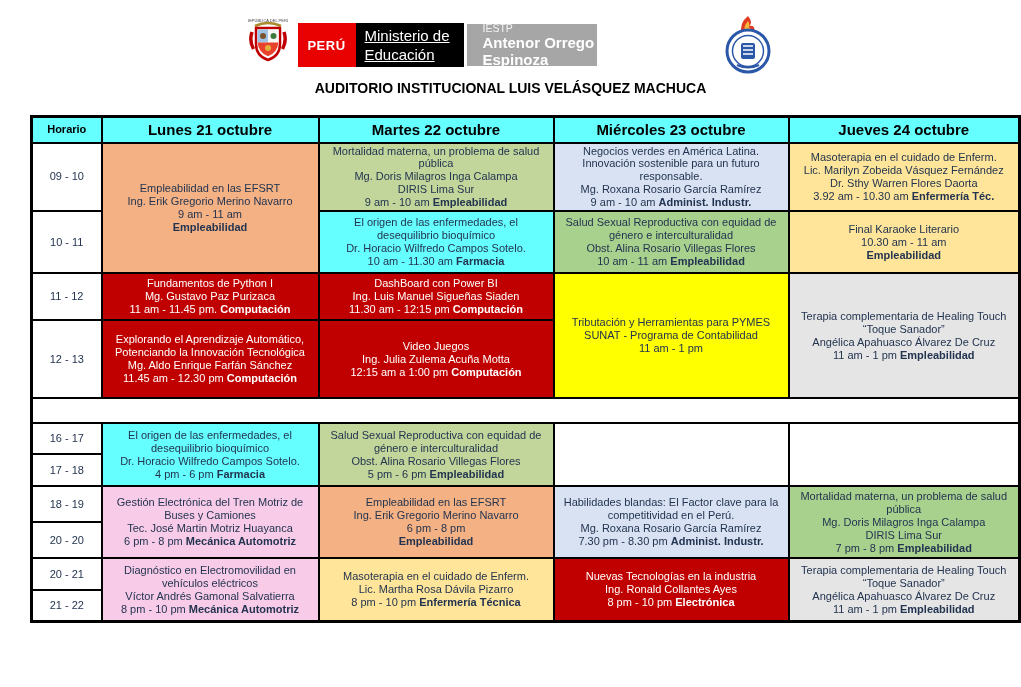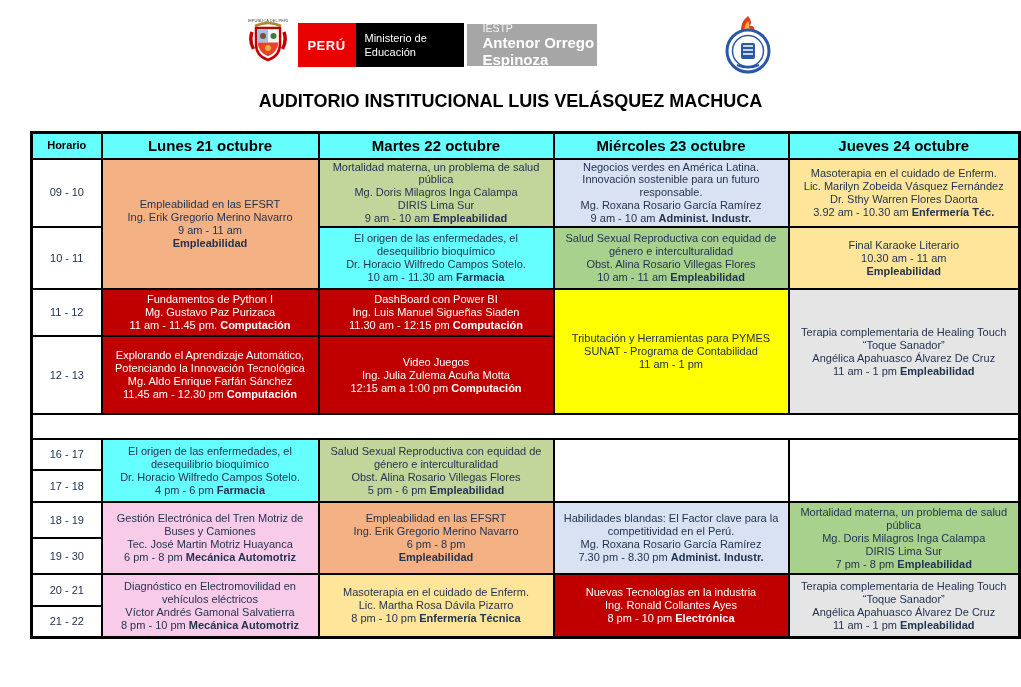--- a/index.html
+++ b/index.html
@@ -6,31 +6,31 @@
   body { background:#fff; font-family:"Liberation Sans","DejaVu Sans",sans-serif; }
   .page { position:relative; width:1021px; height:687px; background:#fff; overflow:hidden; }
 
   
   .brandbar { display:flex; align-items:center; justify-content:center; margin-top:14px; height:62px; }
   .coat { margin-right:10px; }
   .bbox { display:flex; flex-direction:column; justify-content:center; height:44px; }
   .bbox.red  { background:#E90000; width:58px; align-items:center; }
   .bbox.red span { color:#fff; font-weight:bold; font-size:13px; letter-spacing:.5px; }
   .bbox.black { background:#000; width:108px; padding-left:9px; }
-  .bbox.black div { color:#fff; font-size:11px; line-height:1.3; }
+  .bbox.black div { color:#fff; font-size:15px; line-height:1.3;text-decoration:underline; }
   .bbox.dgray { background:#8C8C8C; width:110px; height:42px; padding-left:7px; }
   .bbox.dgray div { color:#F5F5F5; font-size:10.5px; line-height:1.25; }
   .bbox.lgray { background:#A6A6A6; width:130px; height:42px; padding-left:16px; margin-left:3px; }
   .bbox.lgray .l1 { color:#F5F5F5; font-size:10.5px; }
   .bbox.lgray .l2 { color:#fff; font-size:15px; font-weight:bold; }
   .inst-logo { margin-left:125px; }
 
   
   .title { text-align:center; margin-top:20px; font-size:17px; font-weight:bold; color:#2533E0; }
-  .subtitle { text-align:center; margin-top:15px; font-size:18px; font-weight:bold; color:#000; }
+  .subtitle { text-align:center; margin-top:4px; font-size:14px; font-weight:bold; color:#000; }
 
   
   table.sched { border-collapse:collapse; table-layout:fixed; margin:19px 0 0 30px; width:988px;
                 border:3px solid #000; }
   .sched td, .sched th { border:2px solid #000; text-align:center; vertical-align:middle;
                          padding:1px 3px; font-size:11px; line-height:1.18; color:#233450; }
   .sched th { background:#66FFFF; font-size:15px; font-weight:bold; color:#000; }
   .sched th.horario { font-size:11px; }
   .t { font-size:11.5px; background:#fff; }
   .ln { margin:0; }
@@ -248,21 +248,21 @@
         <div class="ln"><span>7.30 pm - 8.30 pm</span> <span class="b">Administ. Industr.</span></div>
       </td>
       <td rowspan="2" class="bg-green">
         <div class="ln">Mortalidad materna, un problema de salud pública</div>
         <div class="ln">Mg. Doris Milagros Inga Calampa</div>
         <div class="ln">DIRIS Lima Sur</div>
         <div class="ln"><span>7 pm - 8 pm</span> <span class="b">Empleabilidad</span></div>
       </td>
     </tr>
     <tr class="r8">
-      <td class="t">19 - 30</td>
+      <td class="t">20 - 20</td>
     </tr>
 
     <tr class="r9">
       <td class="t">20 - 21</td>
       <td rowspan="2" class="bg-pink">
         <div class="ln">Diagnóstico en Electromovilidad en vehículos eléctricos</div>
         <div class="ln">Víctor Andrés Gamonal Salvatierra</div>
         <div class="ln"><span>8 pm - 10 pm</span> <span class="b">Mecánica Automotriz</span></div>
       </td>
       <td rowspan="2" class="bg-cream">

